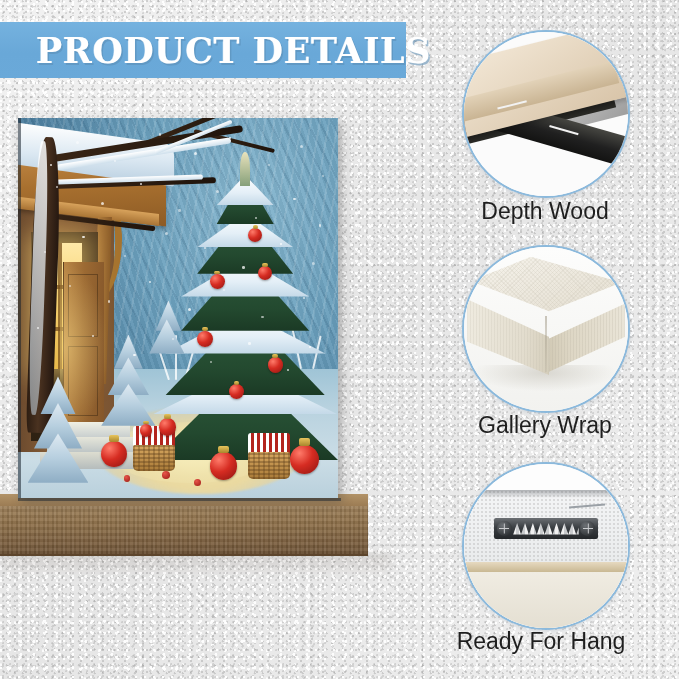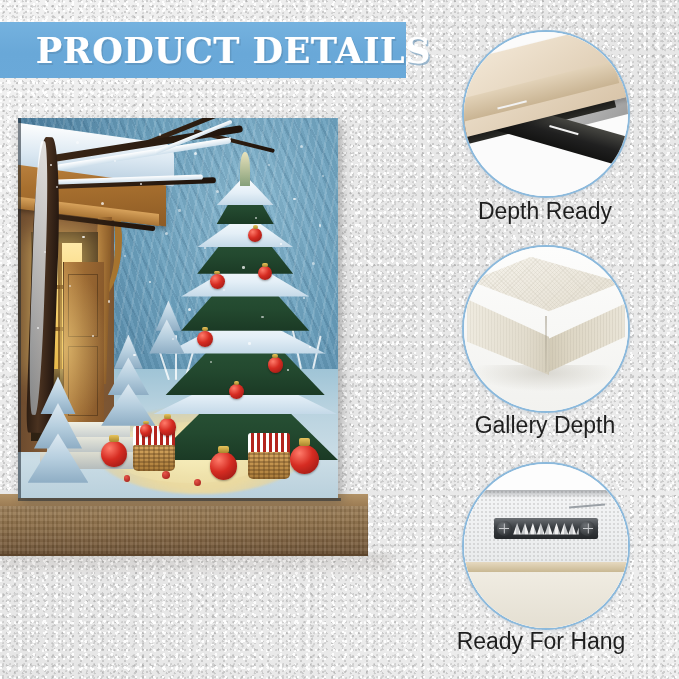--- a/index.html
+++ b/index.html
@@ -580,31 +580,31 @@
 <div class="circle" id="c1">
   <div class="d1-bg"></div>
   <div class="d1-gray"></div>
   <div class="d1-frame"></div>
   <div class="d1-frame2"></div>
   <div class="d1-canvas"></div>
   <div class="d1-canvas2"></div>
   <div class="d1-arrow d1-a1"></div>
   <div class="d1-arrow d1-a2"></div>
 </div>
-<div class="detail-label" id="l1">Depth Ready</div>
+<div class="detail-label" id="l1">Depth Wood</div>
 
 <div class="circle" id="c2">
   <div class="d2-bg"></div>
   <div class="d2-shadow"></div>
   <div class="d2-top"></div>
   <div class="d2-left"></div>
   <div class="d2-right"></div>
   <div class="d2-edge"></div>
 </div>
-<div class="detail-label" id="l2">Gallery Depth</div>
+<div class="detail-label" id="l2">Gallery Wrap</div>
 
 <div class="circle" id="c3">
   <div class="d3-bg"></div>
   <div class="d3-canvasback"></div>
   <div class="d3-barshadow"></div>
   <div class="d3-woodstrip"></div>
   <div class="d3-lower"></div>
   <div class="d3-wire"></div>
   <div class="d3-hanger"></div>
   <div class="d3-saw"></div>

